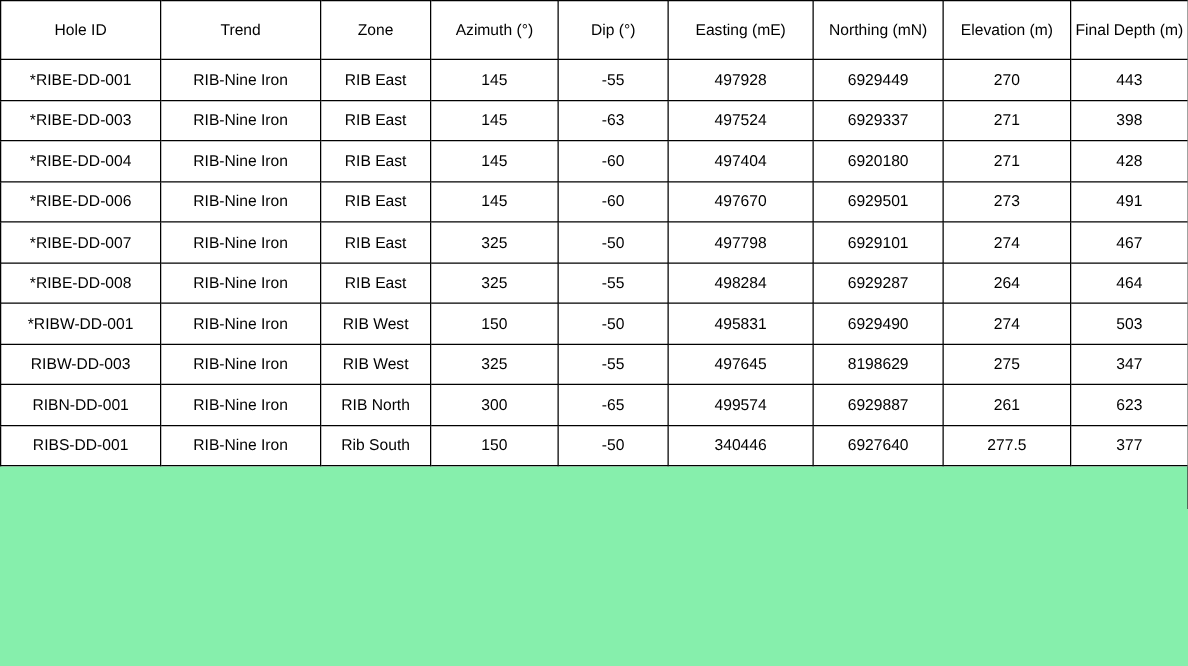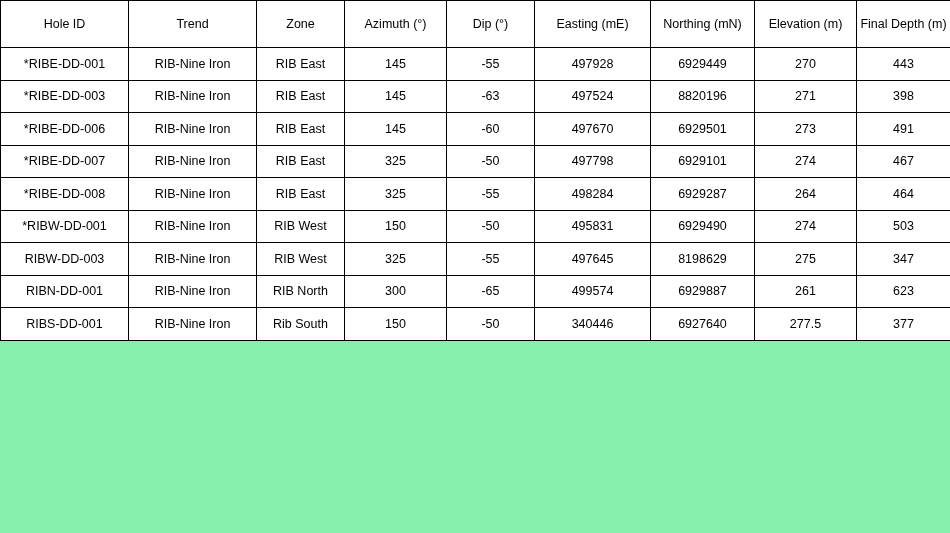--- a/index.html
+++ b/index.html
@@ -99,23 +99,34 @@
         <td>270</td>
         <td>443</td>
       </tr>
       <tr>
         <td>*RIBE-DD-003</td>
         <td>RIB-Nine Iron</td>
         <td>RIB East</td>
         <td>145</td>
         <td>-63</td>
         <td>497524</td>
-        <td>8820196</td>
+        <td>6929337</td>
         <td>271</td>
         <td>398</td>
+      </tr>
+      <tr>
+        <td>*RIBE-DD-004</td>
+        <td>RIB-Nine Iron</td>
+        <td>RIB East</td>
+        <td>145</td>
+        <td>-60</td>
+        <td>497404</td>
+        <td>6920180</td>
+        <td>271</td>
+        <td>428</td>
       </tr>
       <tr>
         <td>*RIBE-DD-006</td>
         <td>RIB-Nine Iron</td>
         <td>RIB East</td>
         <td>145</td>
         <td>-60</td>
         <td>497670</td>
         <td>6929501</td>
         <td>273</td>

